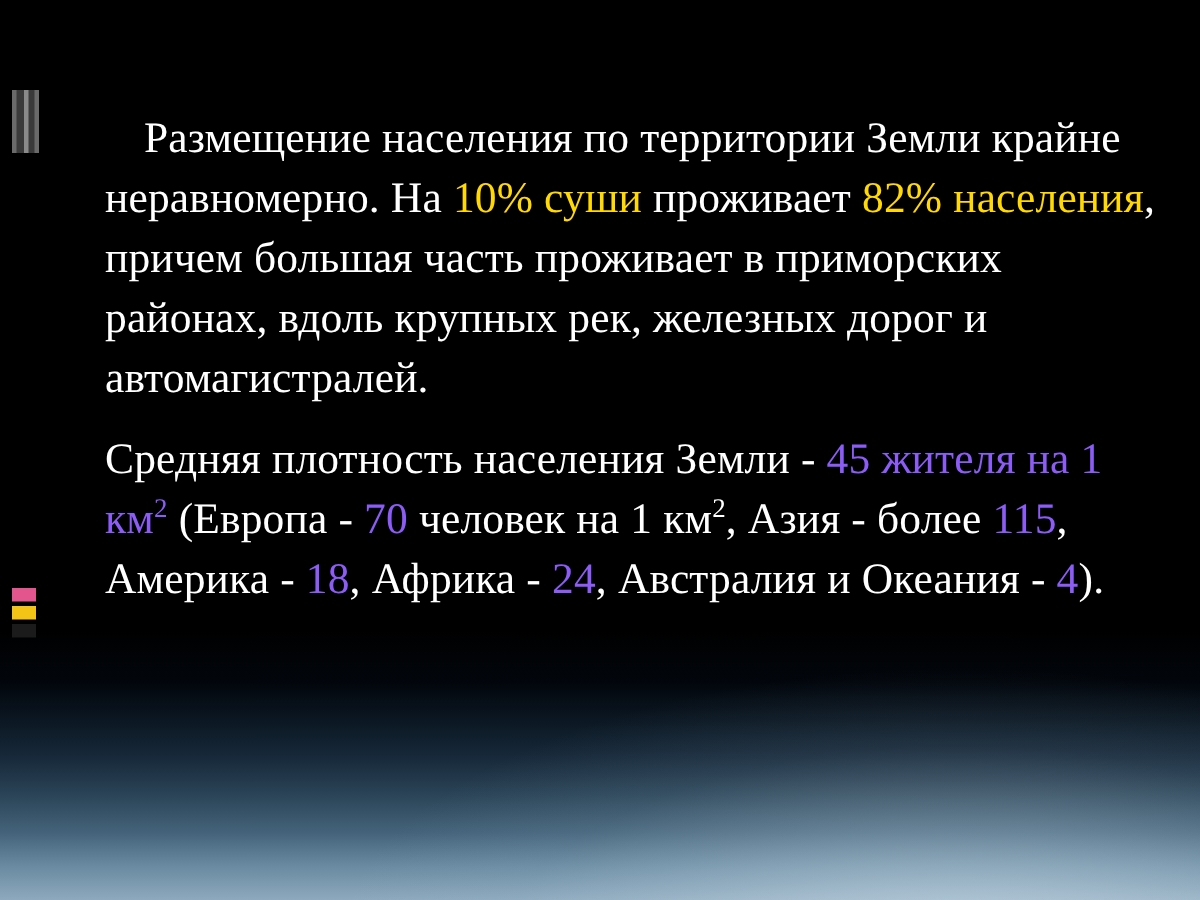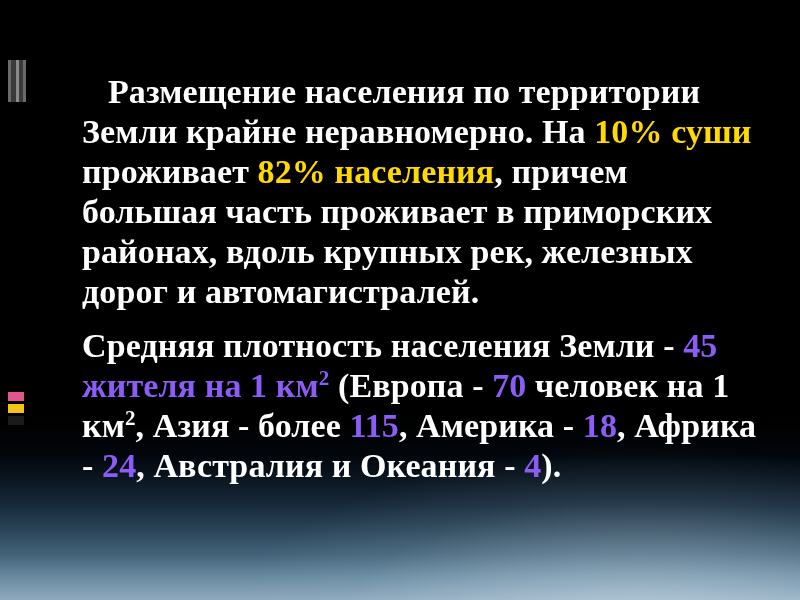--- a/index.html
+++ b/index.html
@@ -77,26 +77,25 @@
 
   .content {
     position: absolute;
     left: 70px;
     top: 72px;
     width: 700px;
   }
 
   .para {
     color: #ffffff;
-    font-size: 34px;
+    font-size: 29px;
     line-height: 40px;
     text-indent: 26px;
-    margin: 0 0 6px 12px;
+    margin: 0 0 6px 0;
     letter-spacing: 0.1px;
-    font-weight: bold;
   }
   .para.second {
     text-indent: 0;
     margin-top: 14px;
     padding-left: 0;
   }
   .hl { color: #ffd900; }
   .num { color: #8b5cf6; }
   sup {
     font-size: 0.62em;

